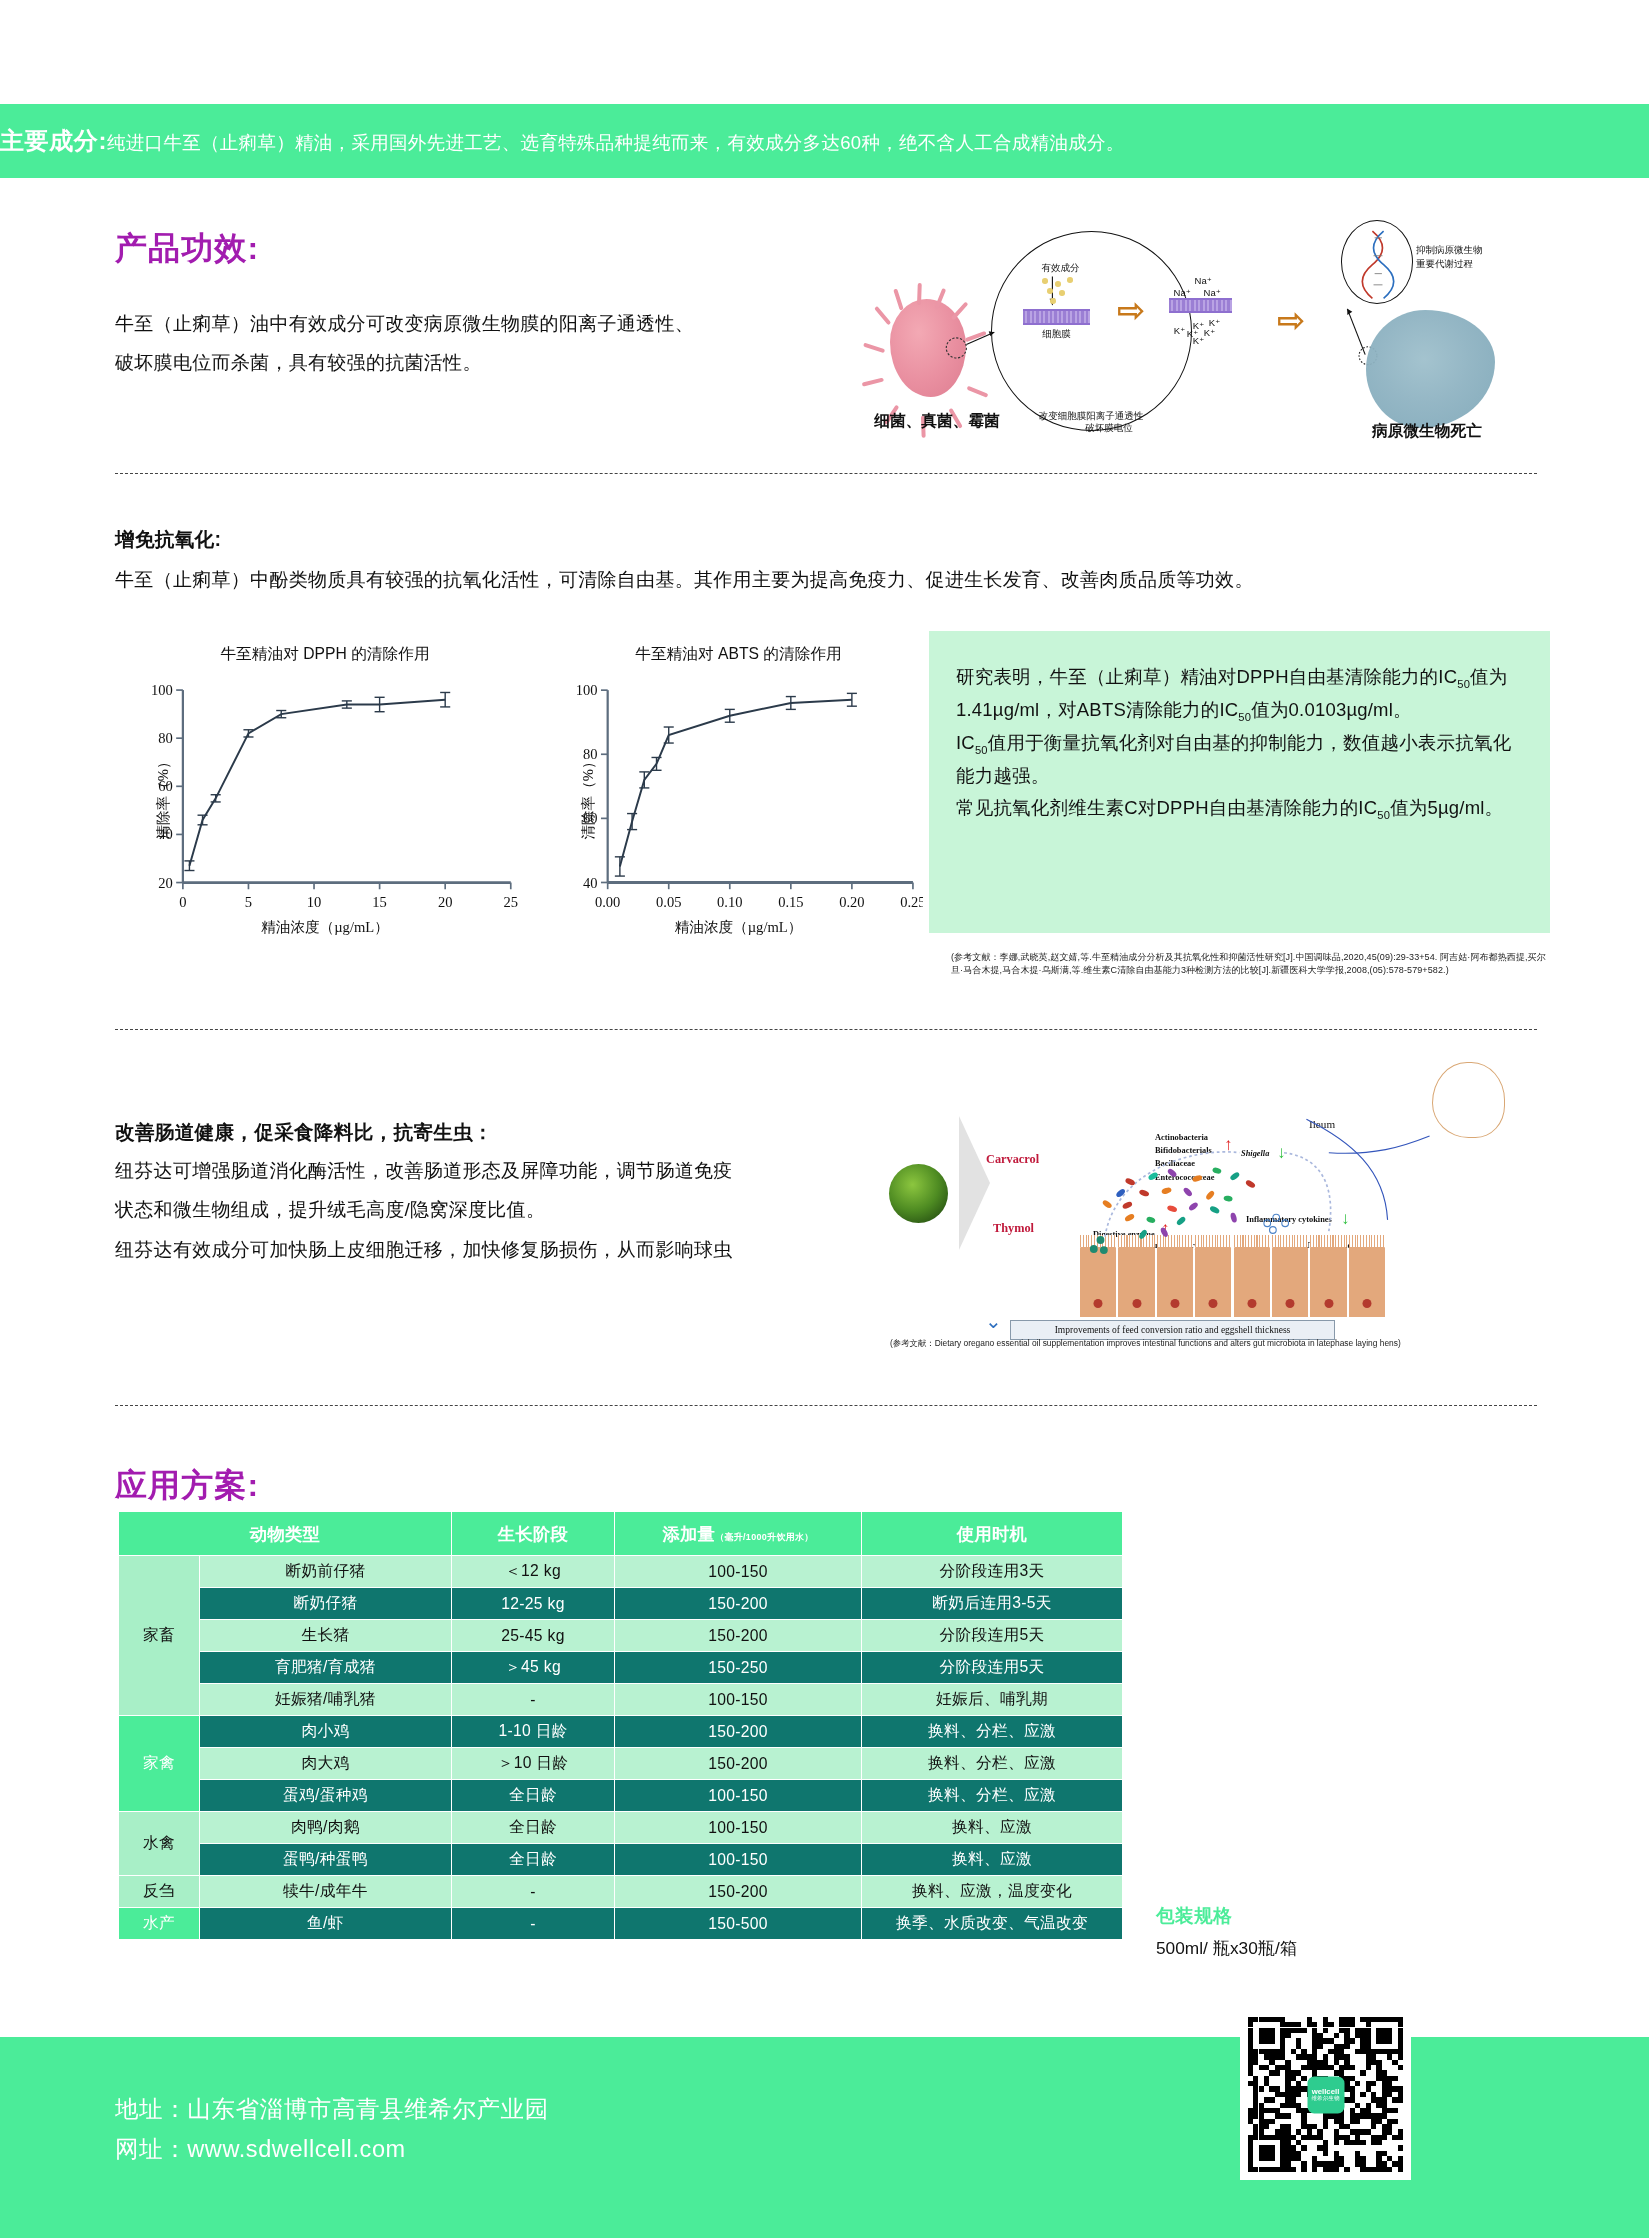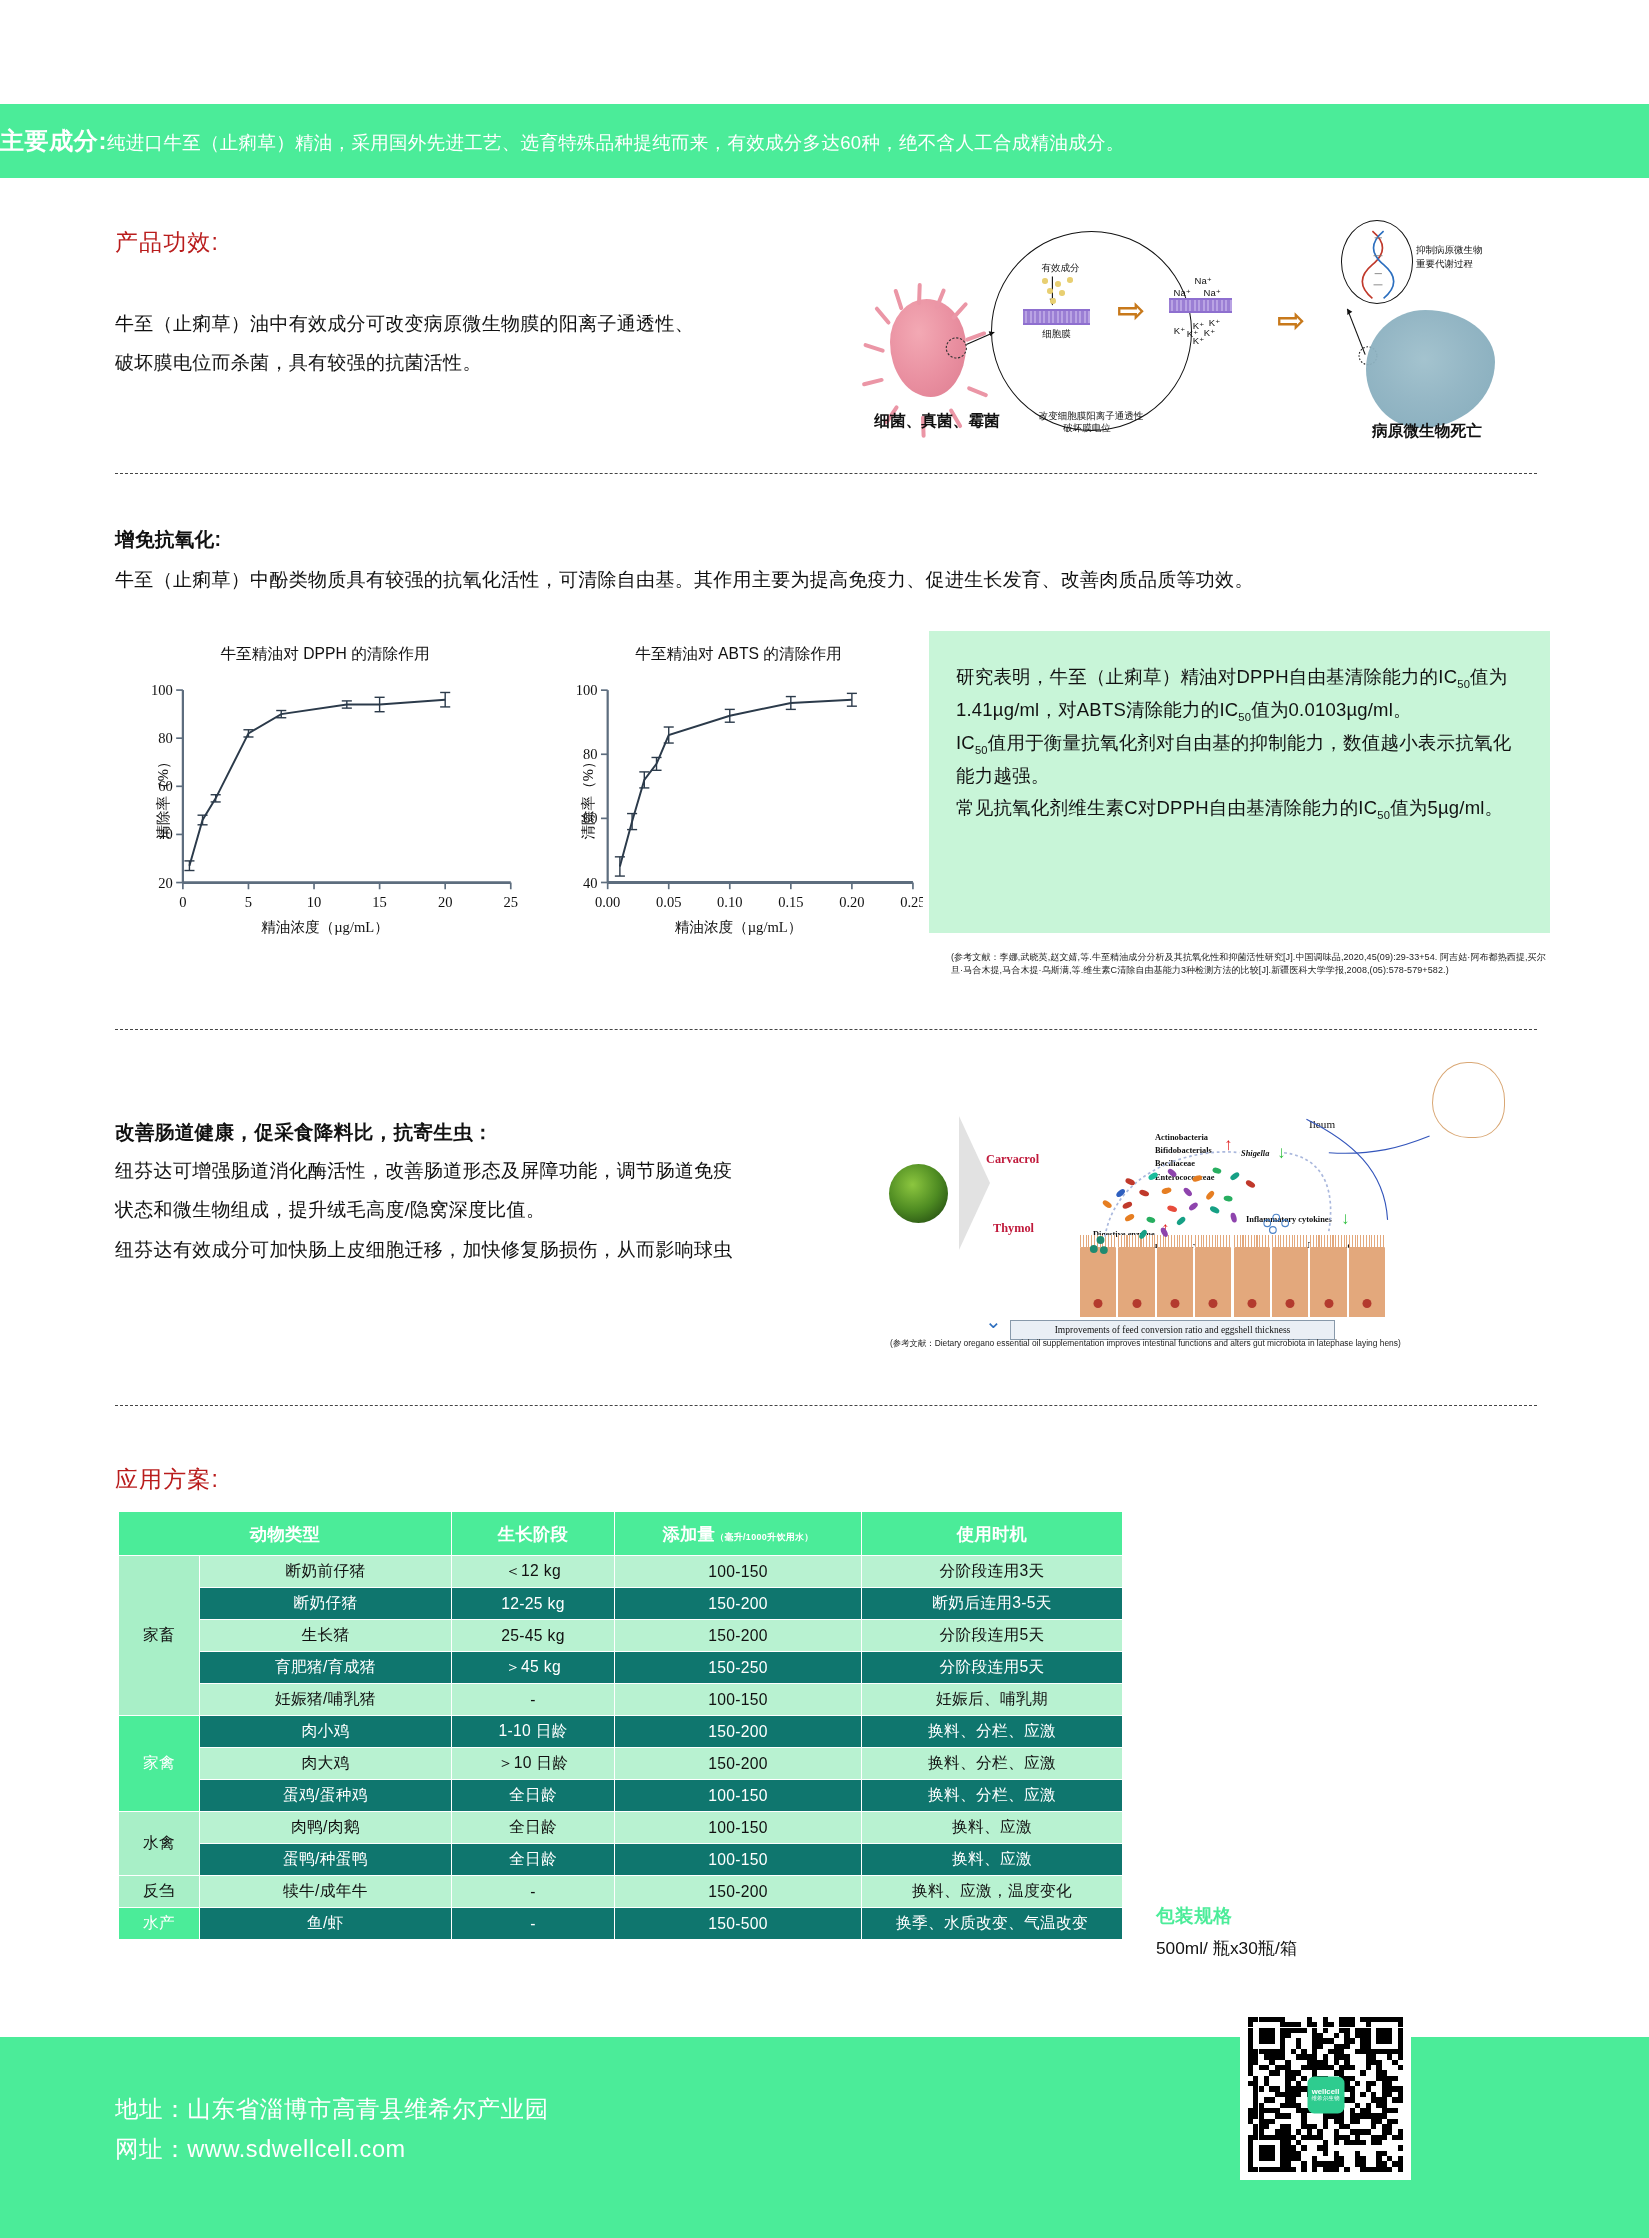--- a/index.html
+++ b/index.html
@@ -16,21 +16,21 @@
     position:absolute; left:0; top:104px; width:1649px; height:74px;
     background:#4BEC99;
     display:flex; align-items:center;
   }
   .top-banner .inner { padding-right:84px; display:flex; align-items:baseline; }
   .banner-title { color:#ffffff; font-size:24px; font-weight:bold; letter-spacing:0.6px; white-space:nowrap; }
   .banner-text  { color:#ffffff; font-size:18.5px; letter-spacing:0.3px; white-space:nowrap; }
 
   
   .sec-heading {
-    position:absolute; color:#b91c1c; font-size:23px; font-weight:normal; letter-spacing:1.1px;
+    position:absolute; color:#a21caf; font-size:32px; font-weight:bold; letter-spacing:1.1px;
   }
   #h-efficacy { left:115px; top:227px; }
   #h-apply    { left:115px; top:1464px; }
 
   
   .sub-head { font-size:19.6px; font-weight:bold; color:#111; letter-spacing:0.3px; }
   .body-line{ font-size:19px; color:#111; letter-spacing:0.3px; line-height:1.55; }
 
   #blk-anti { position:absolute; left:115px; top:299px; width:756px; }
   #blk-anti .body-line { margin-top:10px; }
@@ -268,21 +268,21 @@
   <div class="lbl" style="left:309px; top:72px; width:22.4px;">Na⁺</div>
   <div class="lbl" style="left:339px; top:72px; width:22.4px;">Na⁺</div>
   <div class="lbl" style="left:344px; top:102px; width:17px;">K⁺</div>
   <div class="lbl" style="left:328px; top:105px; width:17px;">K⁺</div>
   <div class="lbl" style="left:309px; top:110px; width:17px;">K⁺</div>
   <div class="lbl" style="left:322px; top:113px; width:17px;">K⁺</div>
   <div class="lbl" style="left:339px; top:112px; width:17px;">K⁺</div>
   <div class="lbl" style="left:328px; top:120px; width:17px;">K⁺</div>
 
   <div class="lbl" style="left:162px; top:195px; width:134px;">改变细胞膜阳离子通透性</div>
-  <div class="lbl" style="left:158px; top:207px; width:134px;">破坏膜电位</div>
+  <div class="lbl" style="left:180px; top:207px; width:134px;">破坏膜电位</div>
 
   <div class="orange-arrow" style="left:415px; top:88px;">⇨</div>
 
   <div class="dna-circle">
     <svg width="72" height="84" viewBox="0 0 128 150">
       <path d="M54 18 C78 38, 78 58, 54 78 C30 98, 30 118, 54 138" stroke="#C0392B" stroke-width="3" fill="none"></path>
       <path d="M74 18 C50 38, 50 58, 74 78 C98 98, 98 118, 74 138" stroke="#2C6FBF" stroke-width="3" fill="none"></path>
       <g stroke="#777" stroke-width="1.5">
         <line x1="58" y1="30" x2="71" y2="30"></line>
           <line x1="64" y1="46" x2="64" y2="46"></line>

